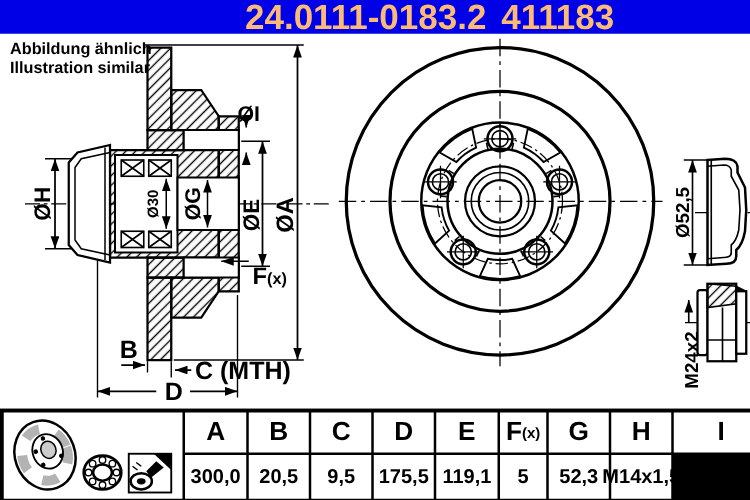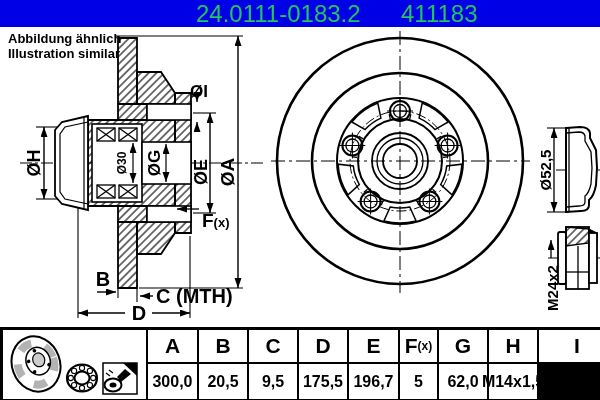--- a/index.html
+++ b/index.html
@@ -1,20 +1,20 @@
 <!DOCTYPE html>
 <html><head>
 <meta charset="utf-8">
 <style>
   html,body{margin:0;padding:0;}
   body{width:600px;height:400px;position:relative;background:#fff;overflow:hidden;
        font-family:"Liberation Sans","DejaVu Sans",sans-serif;}
   .topbar{position:absolute;left:0;top:0;width:600px;height:27px;background:#0000E6;}
-  .topbar span{position:absolute;top:0;line-height:27px;color:#22c55e;font-weight:normal;
-       font-size:24px;letter-spacing:0px;white-space:nowrap;}
+  .topbar span{position:absolute;top:0;line-height:27px;color:#fdba74;font-weight:bold;
+       font-size:28px;letter-spacing:0px;white-space:nowrap;}
   .pn{left:196px;} .ref{left:401px;}
   .note{position:absolute;left:8px;top:31px;font-size:13px;font-weight:bold;color:#000;line-height:15px;}
   svg text{font-family:"Liberation Sans","DejaVu Sans",sans-serif;font-weight:bold;fill:#000;}
   .drawing{position:absolute;left:0;top:27px;}
   .spec-table{position:absolute;left:0;top:327px;width:600px;height:73px;box-sizing:border-box;
       background:#000;border:3px solid #000;display:grid;
       grid-template-columns:143px 49px 48px 48px 48px 49px 37px 48px 48px 76px;
       grid-template-rows:32px 35px;gap:2px;}
   .cell{background:#fff;display:flex;align-items:center;justify-content:center;}
   .iconcell{grid-row:1/3;grid-column:1;}
@@ -295,17 +295,17 @@
       <span class="fx-small">(x)</span>
     </div>
   <div class="cell hdr">G</div>
   <div class="cell hdr">H</div>
   <div class="cell hdr">I</div>
 
   <div class="cell val">300,0</div>
   <div class="cell val">20,5</div>
   <div class="cell val">9,5</div>
   <div class="cell val">175,5</div>
-  <div class="cell val">196,7</div>
+  <div class="cell val">119,1</div>
   <div class="cell val">5</div>
-  <div class="cell val">62,0</div>
+  <div class="cell val">52,3</div>
   <div class="cell val">M14x1,5</div>
 </div>
 
 </body></html>

